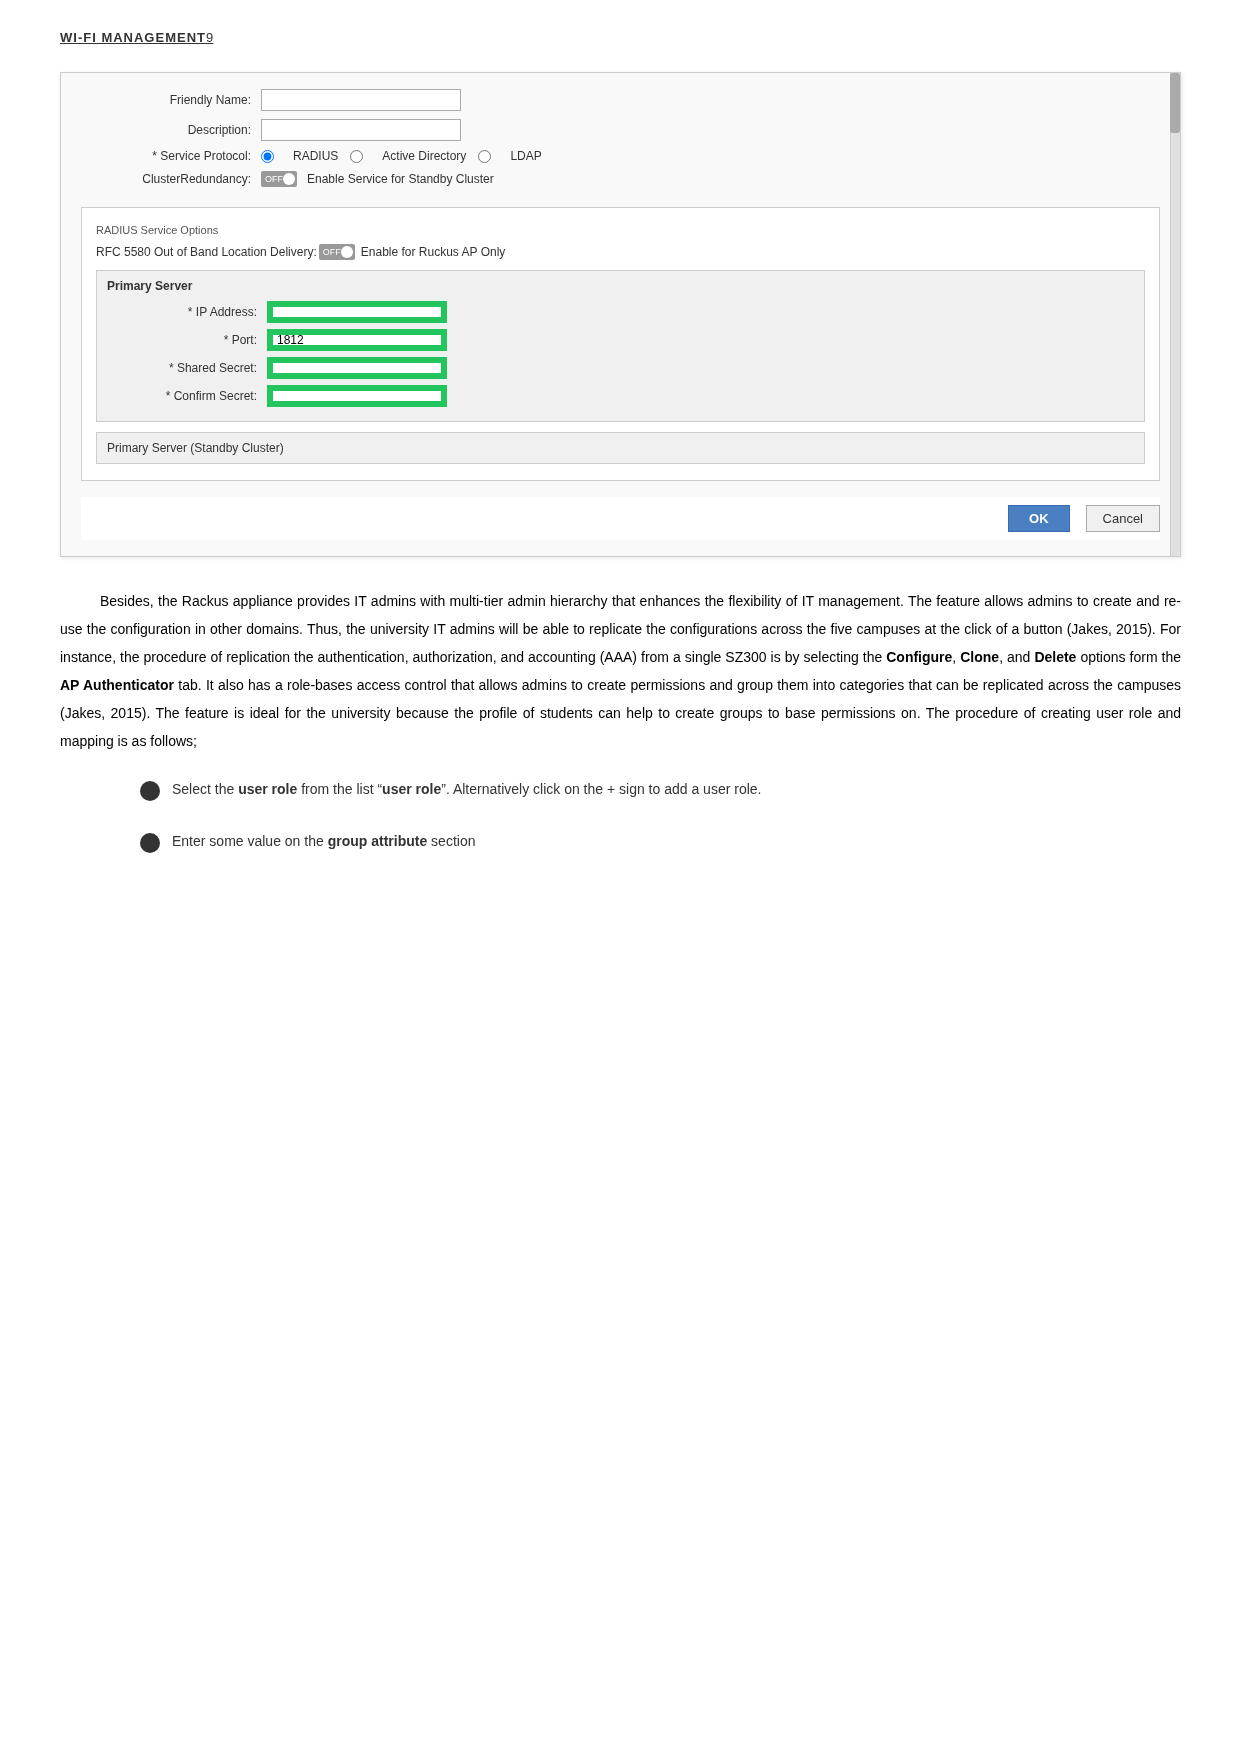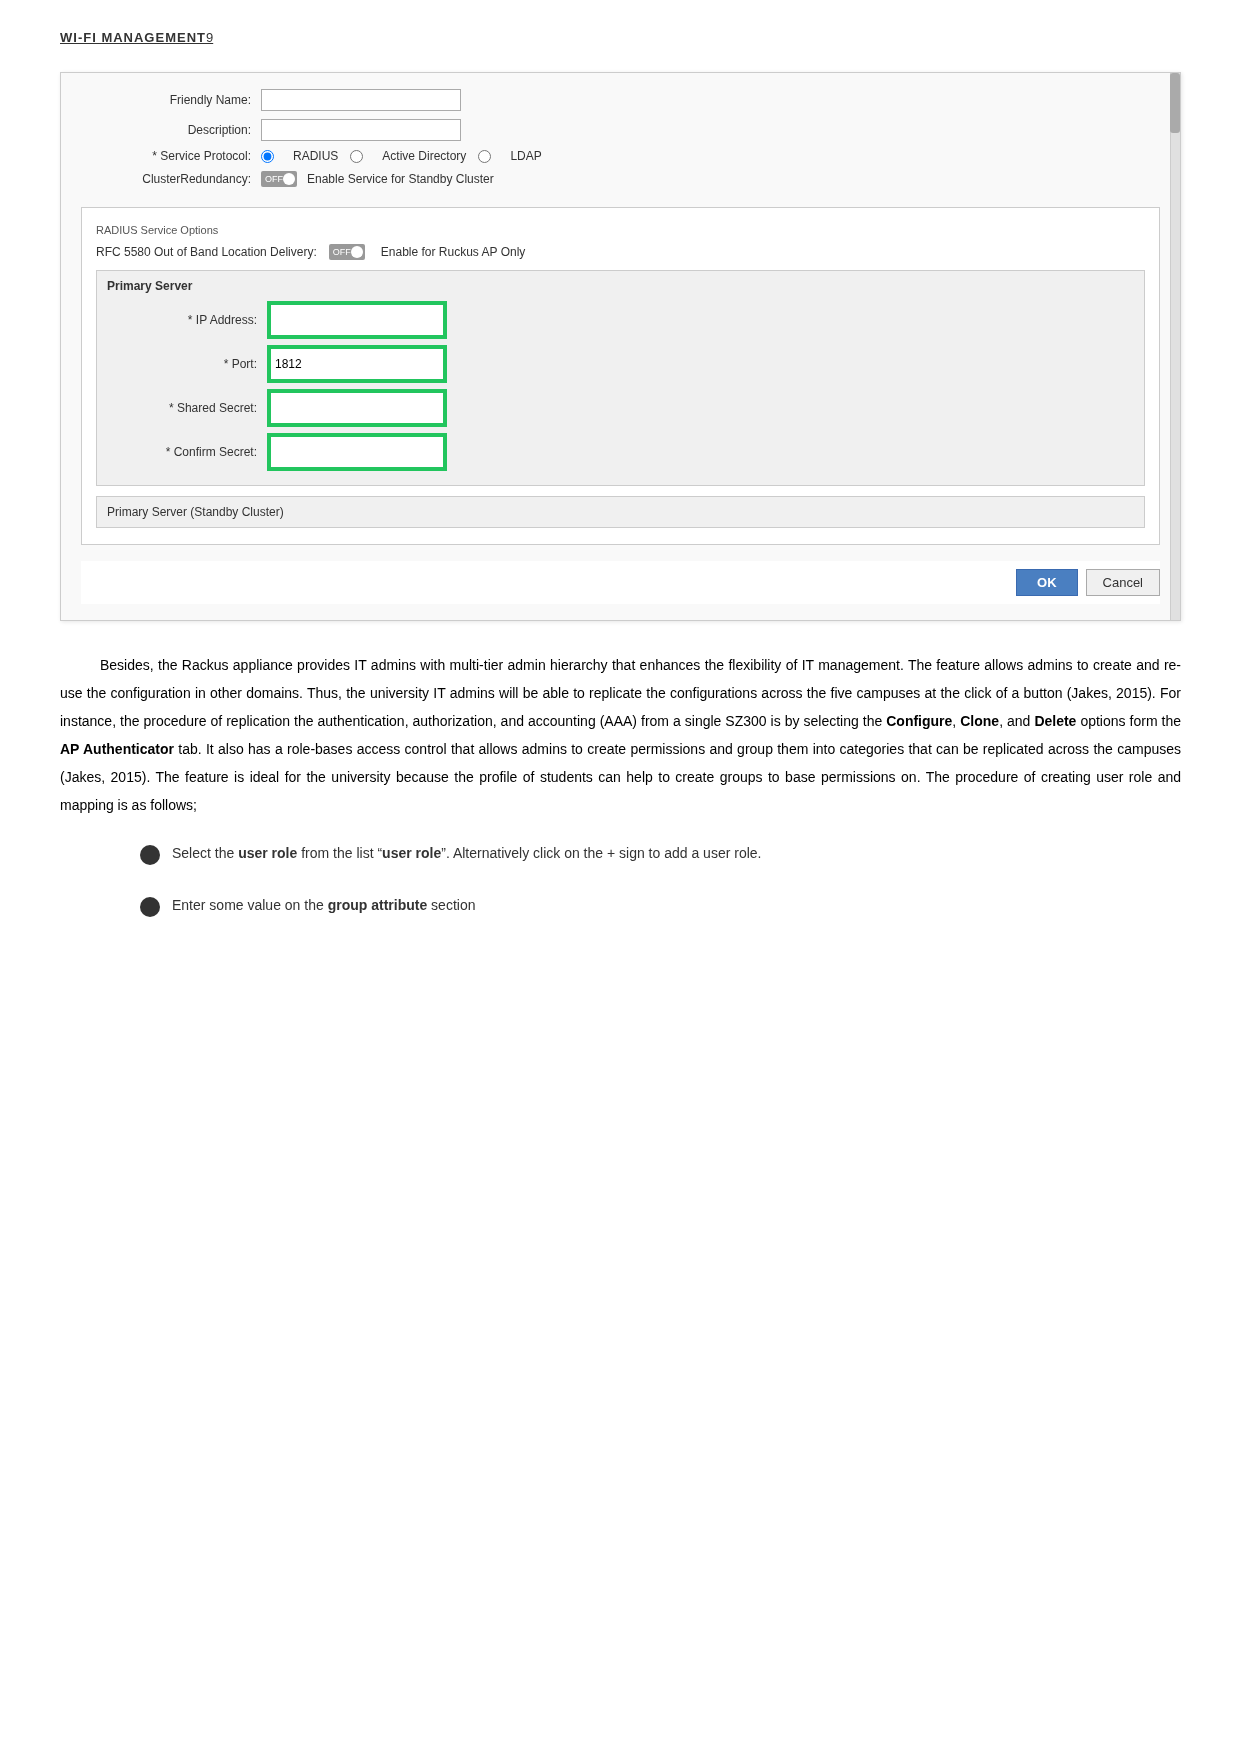--- a/index.html
+++ b/index.html
@@ -124,21 +124,21 @@
       color: #555;
       margin-bottom: 8px;
       font-weight: normal;
     }
 
     .rfc-row {
       display: flex;
       align-items: center;
       margin-bottom: 10px;
       font-size: 12px;
-      gap: 12px;
+      gap: 2px;
     }
 
     
     .server-box {
       border: 1px solid #ccc;
       background: #f0f0f0;
       padding: 8px 10px;
       margin-bottom: 10px;
     }
 
@@ -159,22 +159,22 @@
       text-align: right;
       width: 160px;
       padding-right: 10px;
       font-size: 12px;
       color: #333;
       flex-shrink: 0;
     }
 
     .server-input {
       width: 180px;
-      height: 38px;
-      border: 4px solid #22c55e;
+      height: 22px;
+      border: 6px solid #22c55e;
       background: #fff;
       font-size: 12px;
       padding: 2px 4px;
     }
 
     
     .standby-box {
       border: 1px solid #ccc;
       background: #f0f0f0;
       padding: 8px 10px;
@@ -182,21 +182,21 @@
 
     .standby-box-title {
       font-size: 12px;
       color: #333;
     }
 
     
     .dialog-footer {
       display: flex;
       justify-content: flex-end;
-      gap: 8px;
+      gap: 16px;
       margin-top: 16px;
       padding: 8px 0;
       background: #fff;
       border-top: none;
     }
 
     .btn-ok {
       background: #4a7fc1;
       color: #fff;
       border: 1px solid #3a6ab0;

